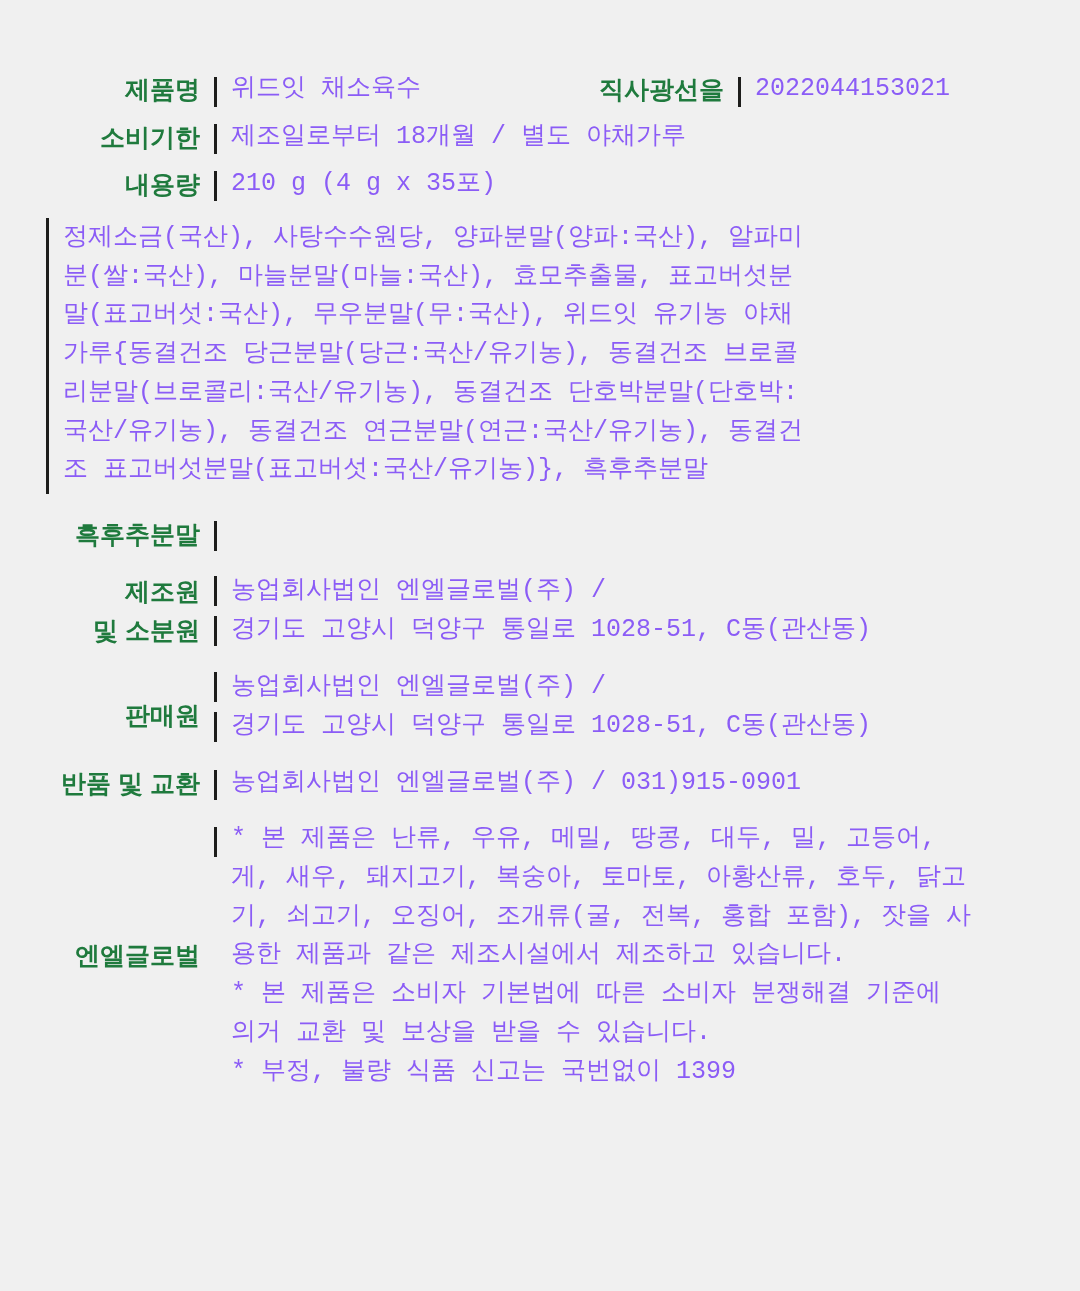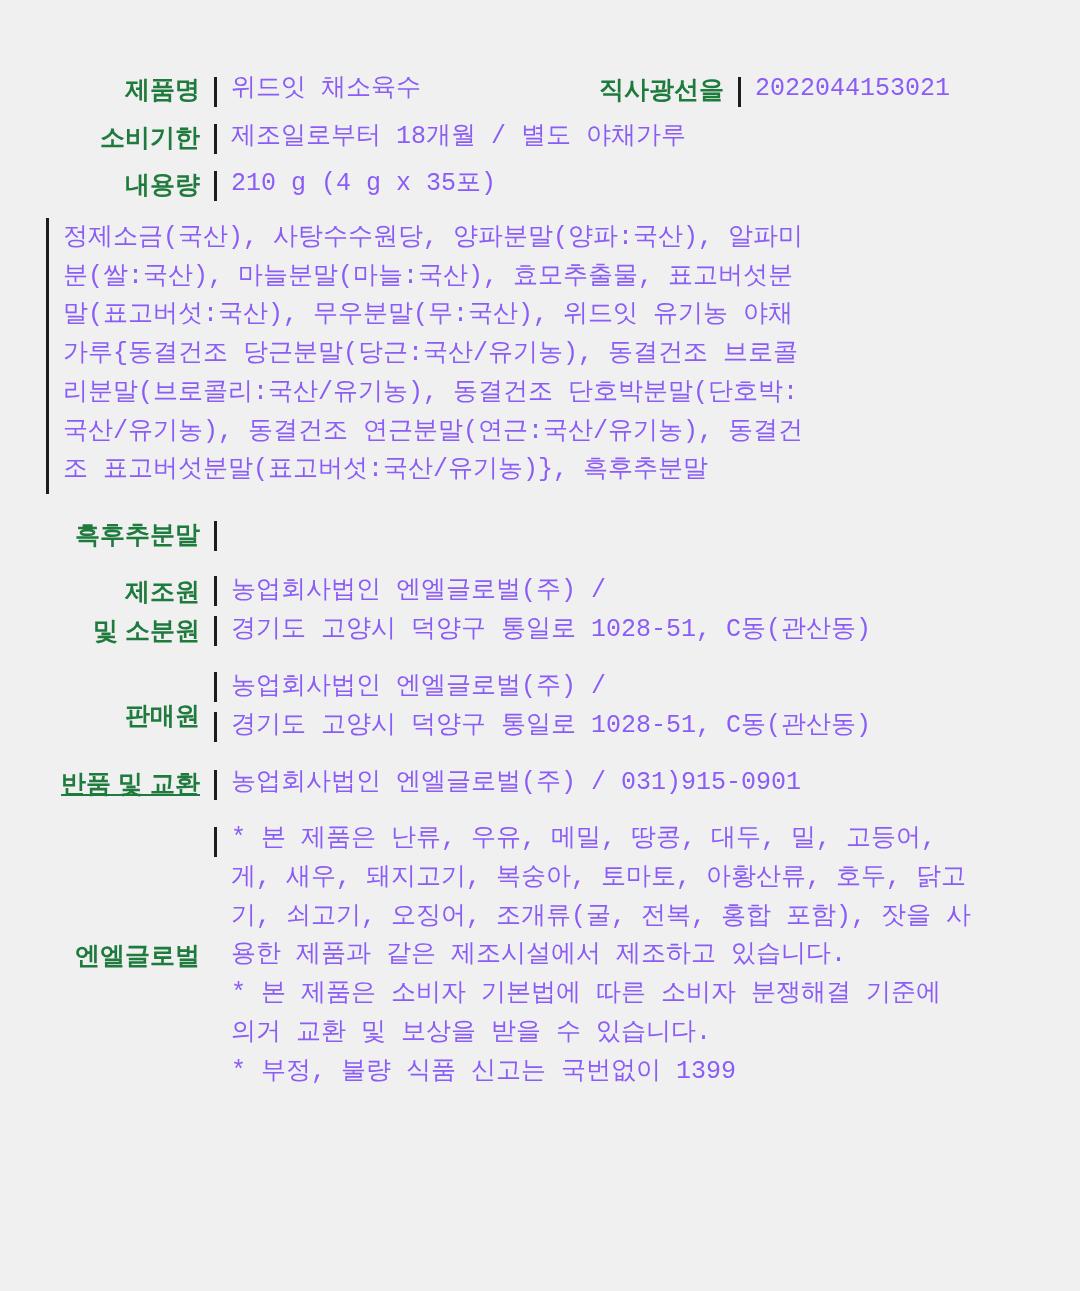--- a/index.html
+++ b/index.html
@@ -157,21 +157,21 @@
       <span></span>
         <span></span>
     </div>
     <div class="value">농업회사법인 엔엘글로벌(주) /
 경기도 고양시 덕양구 통일로 1028-51, C동(관산동)</div>
   </div>
 
   <div class="block-gap"></div>
 
   <div class="row">
-    <div class="label w1" style="width:172px;margin-left:-4px;text-decoration:underline;">반품 및 교환</div>
+    <div class="label w1" style="width:172px;margin-left:-4px;">반품 및 교환</div>
     <div class="vbar short"></div>
     <div class="value">농업회사법인 엔엘글로벌(주) /  031)915-0901</div>
   </div>
 
   <div class="block-gap"></div>
 
   <div class="row">
     <div class="label w1">엔엘글로벌</div>
     <div class="vbar" style="height:30px;align-self:flex-start;margin-top:7px;"></div>
     <div class="value note" style="max-width:745px;">* 본 제품은 난류, 우유, 메밀, 땅콩, 대두, 밀, 고등어, 게, 새우, 돼지고기, 복숭아, 토마토, 아황산류, 호두, 닭고기, 쇠고기, 오징어, 조개류(굴, 전복, 홍합 포함), 잣을 사용한 제품과 같은 제조시설에서 제조하고 있습니다.

